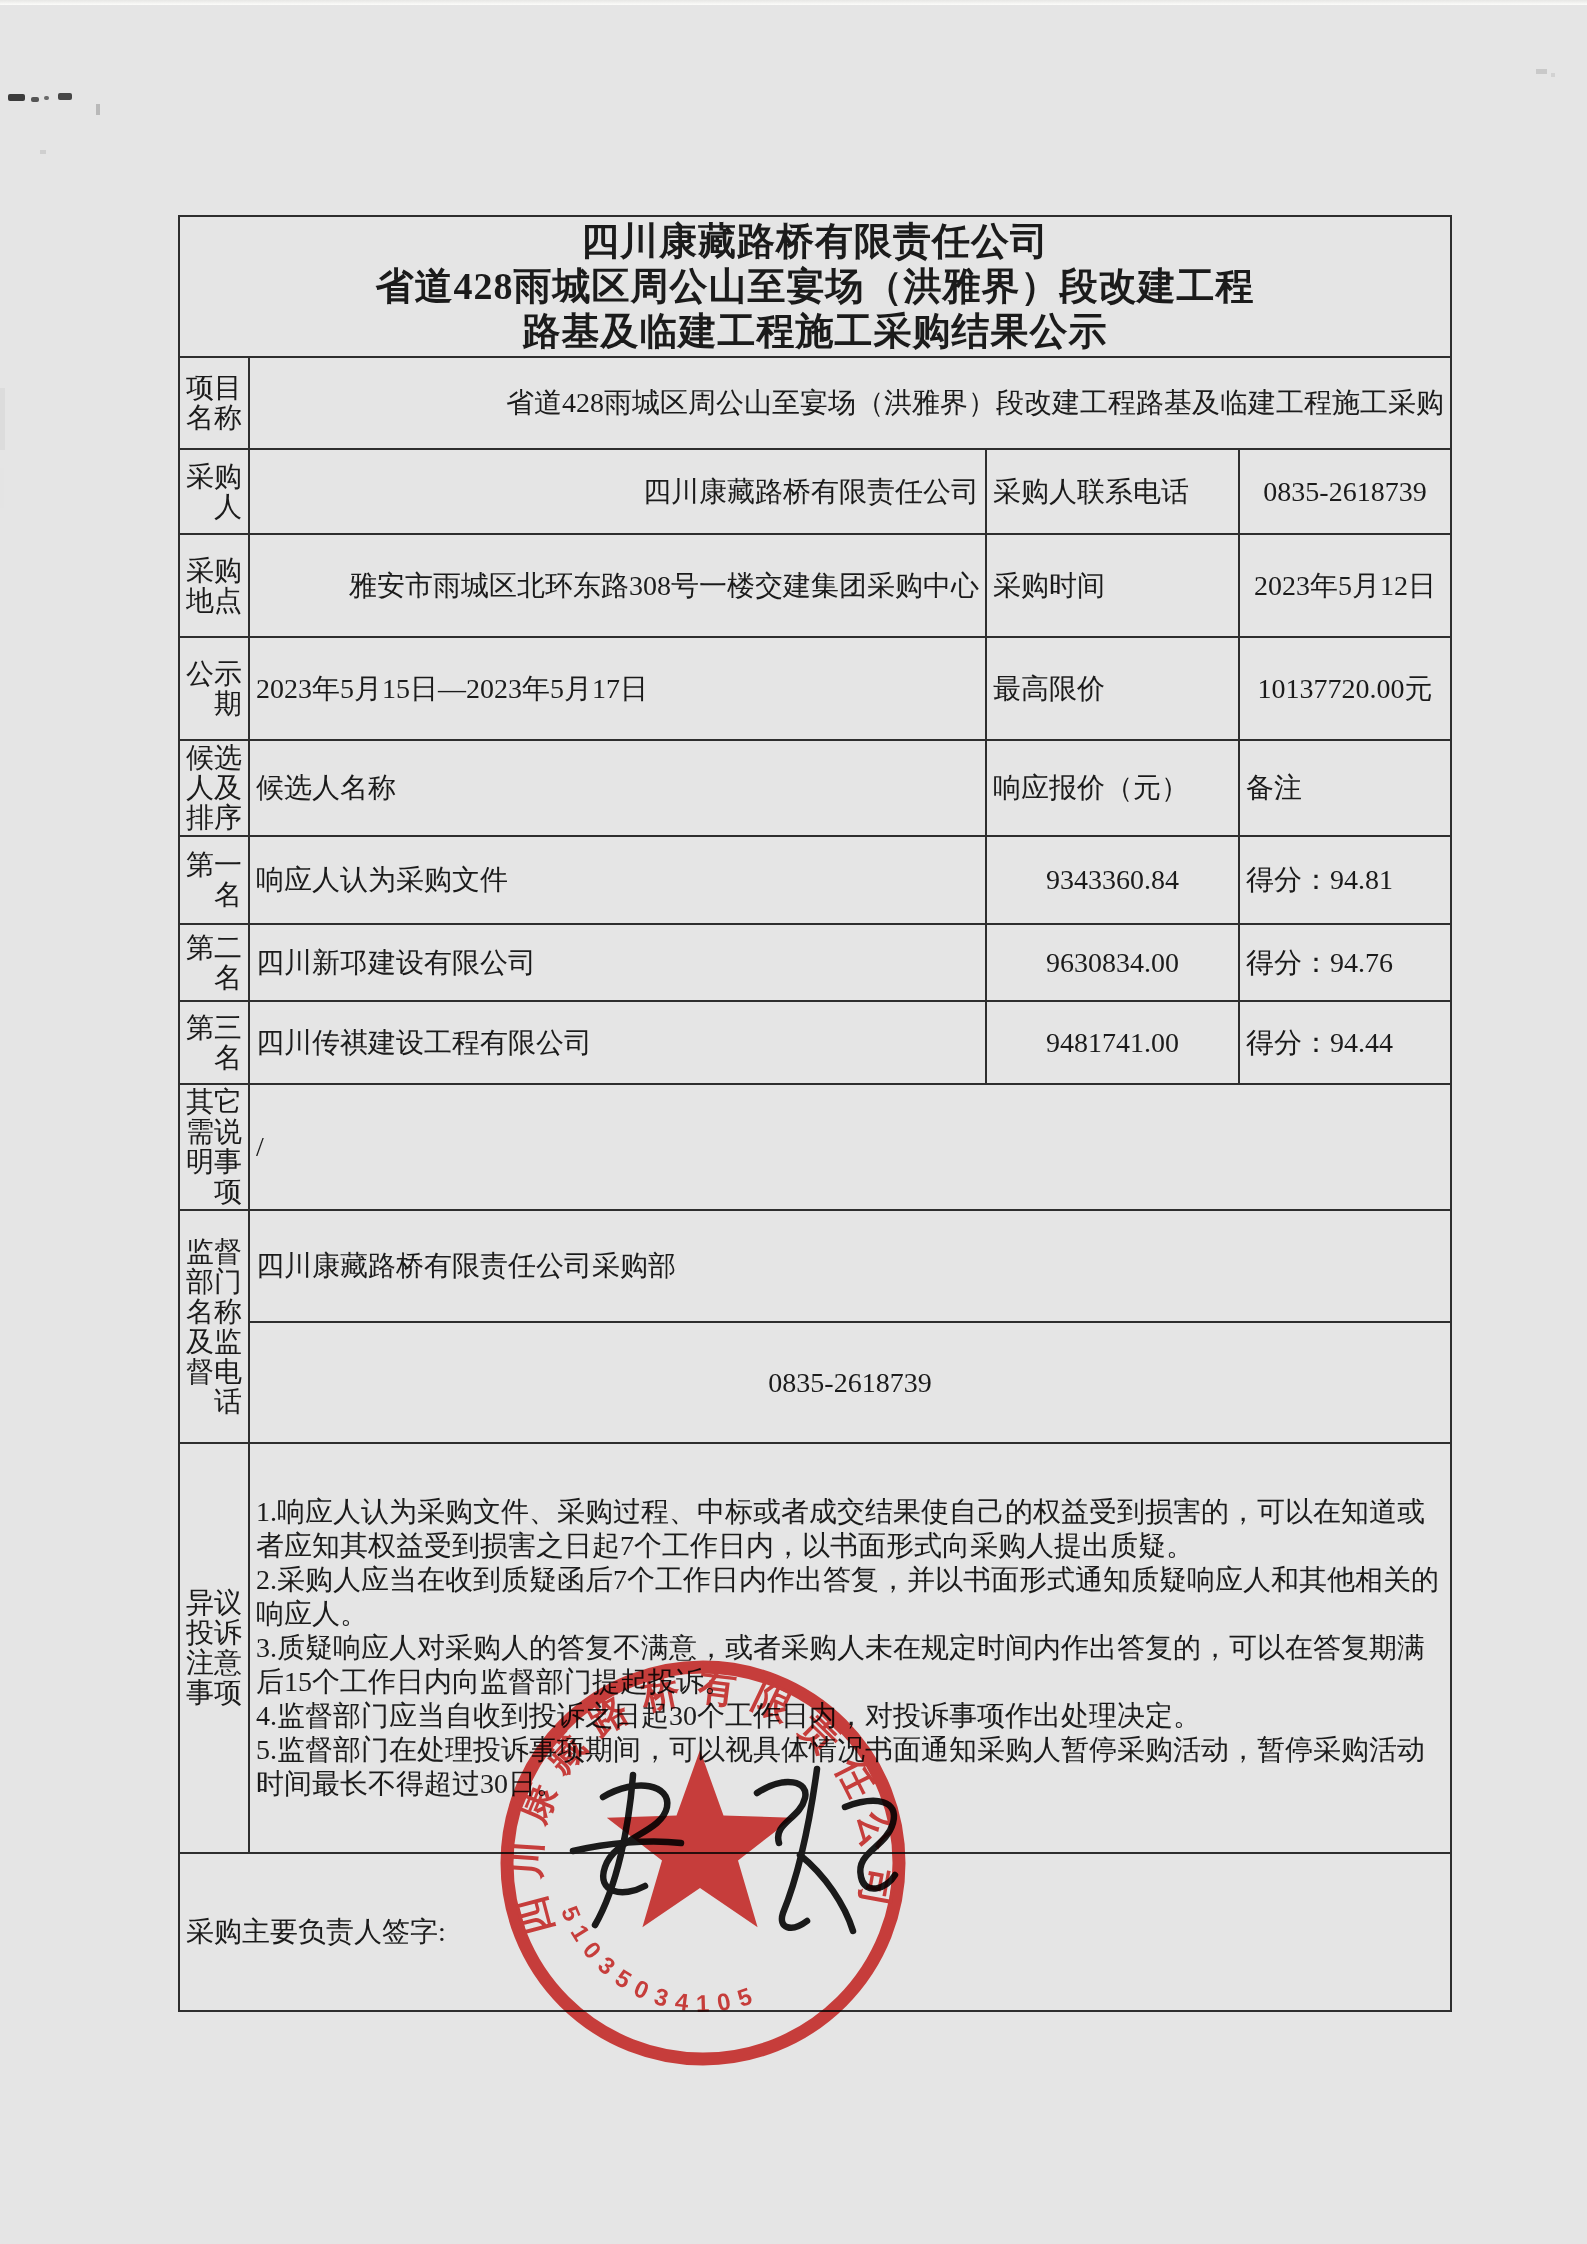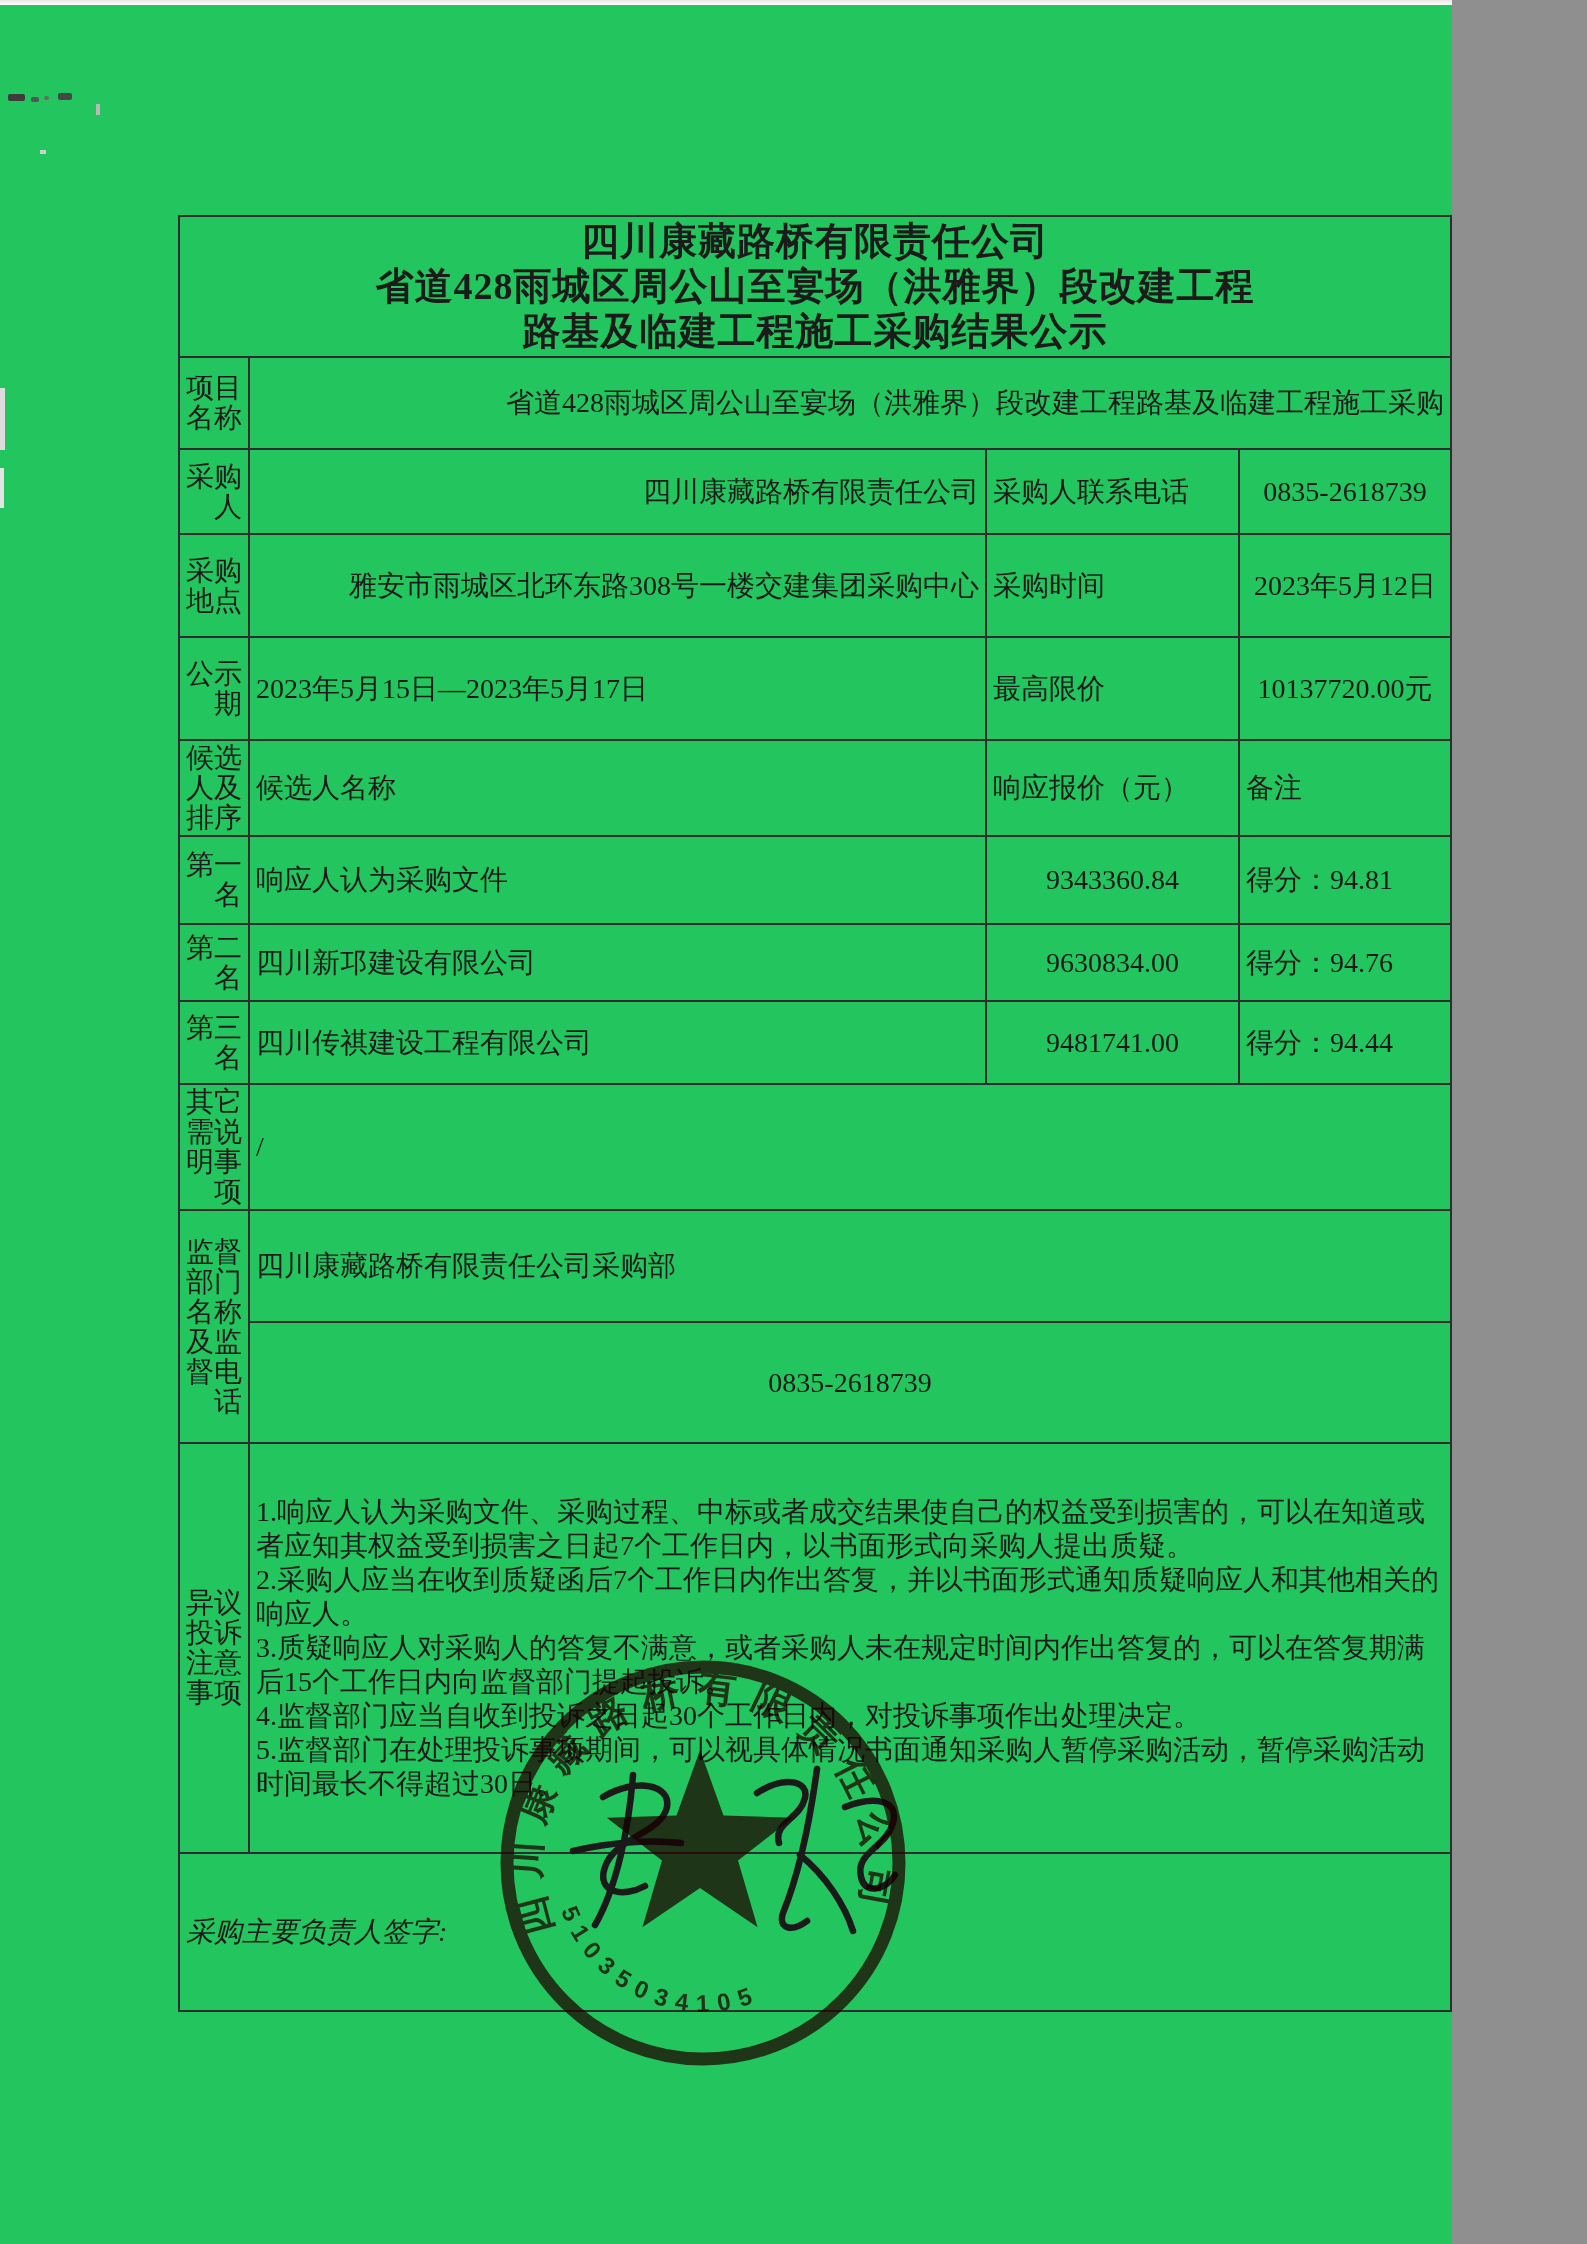--- a/index.html
+++ b/index.html
@@ -1,19 +1,19 @@
 <!DOCTYPE html>
 <html><head>
 <meta charset="utf-8">
 <style>
   html,body{margin:0;padding:0;background:#8f8f8f;}
   .page{
     position:relative;
-    width:1452px;height:2244px;
-    background:#22c55e;
+    width:1587px;height:2244px;
+    background:#e5e5e5;
     overflow:hidden;
     font-family:"Liberation Serif",serif;
     color:#1b1b1b;
   }
   
   table.doc{
     position:absolute;left:178px;top:215px;width:1272px;
     border-collapse:collapse;table-layout:fixed;
     background:transparent;
   }
@@ -28,21 +28,21 @@
   .title-line{font-weight:bold;font-size:38px;line-height:45px;letter-spacing:1px;}
   td.lab{
     font-size:23px;line-height:30px;padding:2px 2px;text-align:right;
     word-break:break-all;
   }
   td.center{}
   td.left{text-align:right;padding-left:10px;}
   td.num{text-align:center;font-family:"Liberation Serif",serif;border-radius:21px;}
   td.notice-cell{padding:6px 12px;}
   .notice-item{font-size:28px;line-height:34px;text-align:left;word-break:break-all;}
-  td.sign-cell{font-size:30px;padding-left:12px;font-style:italic;}
+  td.sign-cell{font-size:30px;padding-left:12px;}
   
   .stamp{
     position:absolute;left:488px;top:1648px;width:432px;height:432px;
     opacity:.88;mix-blend-mode:multiply;pointer-events:none;
   }
   
   .signature{
     position:absolute;left:545px;top:1735px;width:420px;height:230px;
     pointer-events:none;
   }

